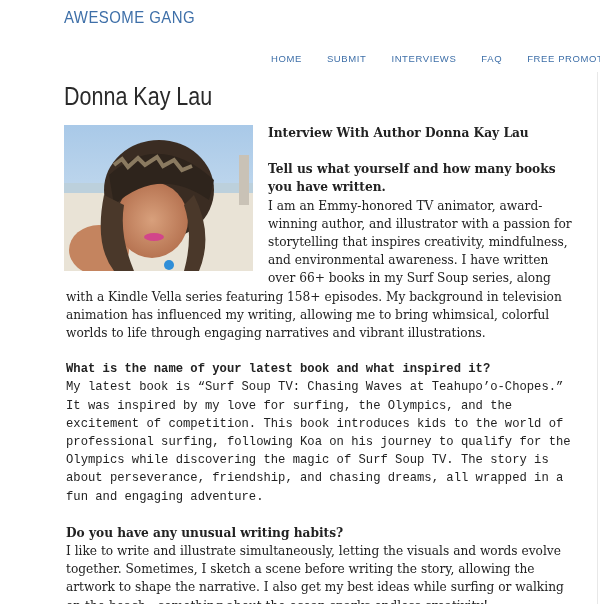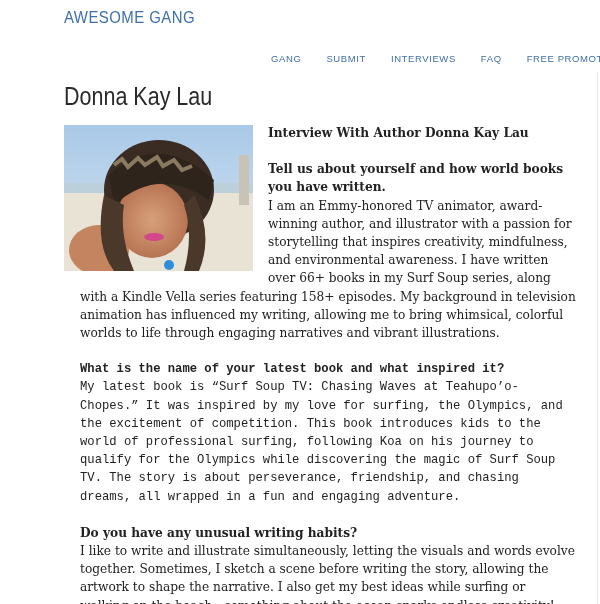--- a/index.html
+++ b/index.html
@@ -4,31 +4,31 @@
 <style>
   html, body { margin: 0; padding: 0; background: #ffffff; }
   body { width: 600px; height: 604px; overflow: hidden; position: relative; font-family: "DejaVu Serif", serif; color: #222; }
   .site-title { position: absolute; left: 64px; top: 8px; font-family: "Liberation Sans", sans-serif; font-size: 17px; letter-spacing: 0.5px; color: #3e6fa8; transform: scaleX(0.88); transform-origin: left; white-space: nowrap; }
   .nav { position: absolute; top: 53px; left: 271px; display: flex; white-space: nowrap; }
   .nav a { font-family: "Liberation Sans", sans-serif; font-size: 9.5px; letter-spacing: 0.6px; color: #3e6fa8; text-decoration: none; margin-right: 25px; }
   .right-rule { position: absolute; left: 597px; top: 72px; width: 1px; height: 532px; background: #e8e8e8; }
   .page-title { position: absolute; left: 64px; top: 82px; font-family: "Liberation Sans", sans-serif; font-size: 25px; color: #2a2a2a; transform: scaleX(0.86); transform-origin: left; white-space: nowrap; margin: 0; font-weight: normal; }
   .photo { position: absolute; left: 64px; top: 125px; width: 189px; height: 146px; overflow: hidden; }
   .content { position: absolute; left: 64px; top: 124px; width: 512px; font-size: 12.2px; line-height: 18.2px; }
-  .content p { margin: 0 0 18px 16px; }
+  .content p { margin: 0 0 18px 2px; }
   .content b { font-weight: bold; }
   .float-spacer { float: left; width: 204px; height: 150px; }
 </style>
 </head>
 <body>
 
 <div class="site-title">AWESOME GANG</div>
 
 <nav class="nav">
-  <a href="#">GANG</a>
+  <a href="#">HOME</a>
   <a href="#">SUBMIT</a>
   <a href="#">INTERVIEWS</a>
   <a href="#">FAQ</a>
   <a href="#">FREE PROMOTION</a>
 
 </nav>
 
 <div class="right-rule"></div>
 
 <h1 class="page-title">Donna Kay Lau</h1>
@@ -58,21 +58,21 @@
     <path d="M130 70 Q150 110 135 146 L120 146 Q130 110 120 80 Z" fill="#4a382a"></path>
     <ellipse cx="90" cy="112" rx="10" ry="4" fill="#d2468a"></ellipse>
     <circle cx="105" cy="140" r="5" fill="#2f8ed8"></circle>
   </svg>
 </div>
 
 <div class="content">
   <div class="float-spacer"></div>
   <p><b>Interview With Author Donna Kay Lau</b></p>
   <p>
-    <b>Tell us about yourself and how world books you have written.</b><br>
+    <b>Tell us what yourself and how many books you have written.</b><br>
     <span>I am an Emmy-honored TV animator, award-winning author, and illustrator with a passion for storytelling that inspires creativity, mindfulness, and environmental awareness. I have written over 66+ books in my Surf Soup series, along with a Kindle Vella series featuring 158+ episodes. My background in television animation has influenced my writing, allowing me to bring whimsical, colorful worlds to life through engaging narratives and vibrant illustrations.</span>
   </p>
   <p style="clear:both;font-family:Liberation Mono, monospace;">
     <b>What is the name of your latest book and what inspired it?</b><br>
     <span>My latest book is “Surf Soup TV: Chasing Waves at Teahupo’o-Chopes.” It was inspired by my love for surfing, the Olympics, and the excitement of competition. This book introduces kids to the world of professional surfing, following Koa on his journey to qualify for the Olympics while discovering the magic of Surf Soup TV. The story is about perseverance, friendship, and chasing dreams, all wrapped in a fun and engaging adventure.</span>
   </p>
   <p>
     <b>Do you have any unusual writing habits?</b><br>
     <span>I like to write and illustrate simultaneously, letting the visuals and words evolve together. Sometimes, I sketch a scene before writing the story, allowing the artwork to shape the narrative. I also get my best ideas while surfing or walking on the beach—something about the ocean sparks endless creativity!</span>
   </p>

